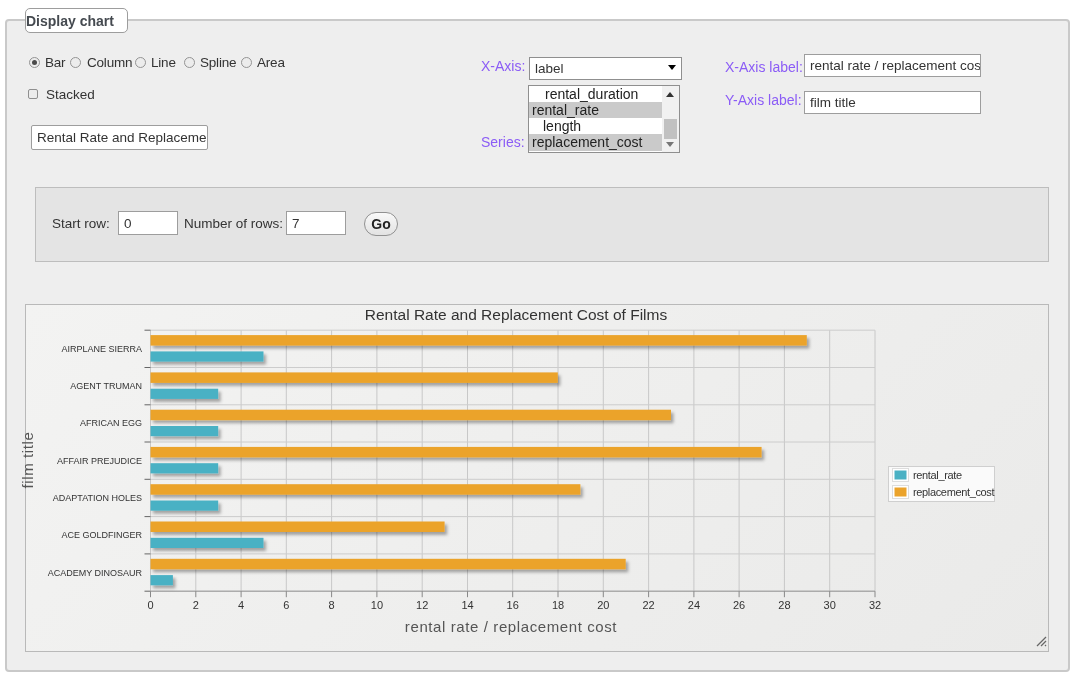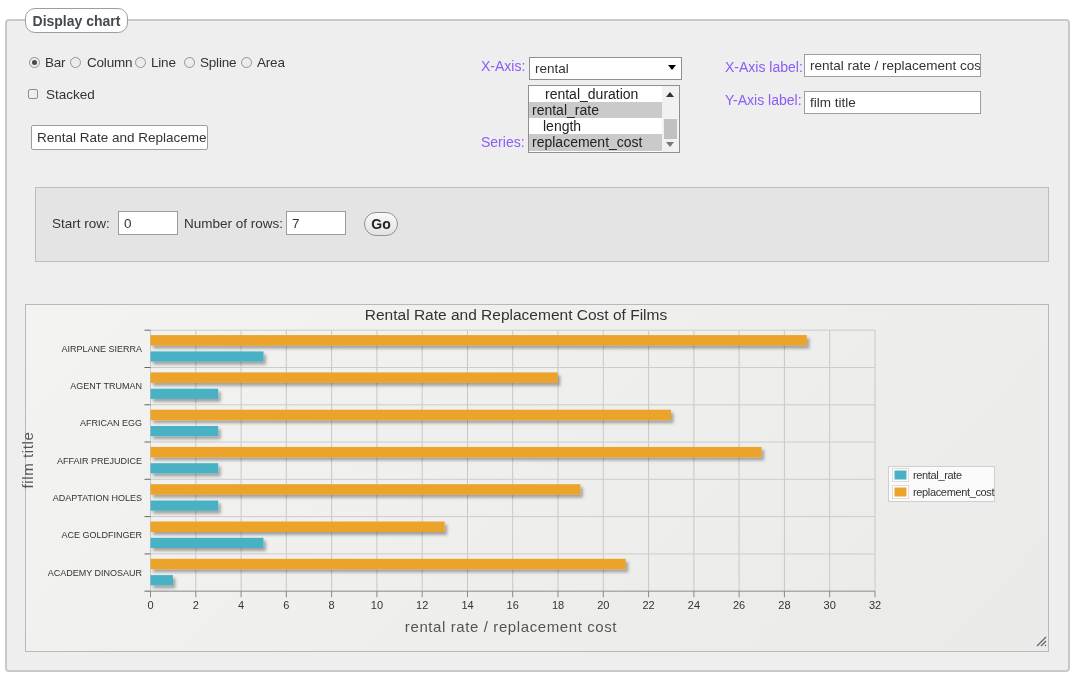--- a/index.html
+++ b/index.html
@@ -12,21 +12,21 @@
   .rlbl { position:absolute; top:-1px; font-size:13.5px; letter-spacing:-0.2px; color:#333; white-space:nowrap; }
   .inp { position:absolute; border:1px solid #9d9d9d; background:#fff; font-family:"Liberation Sans", sans-serif;
          font-size:13.5px; color:#333; padding:0 0 0 5px; white-space:nowrap; overflow:hidden; line-height:23px; }
 </style>
 </head>
 <body>
 <div id="page">
 
   <div class="abs" style="left:5px; top:19px; width:1065px; height:653px; border:2px solid #c9c9c9; border-radius:4px; background:#eeeeee;"></div>
 
-  <div class="abs" style="left:25px; top:8px; width:103px; height:25px; background:#ffffff; border:1px solid #9d9d9d; border-radius:10px; font-size:14px; font-weight:bold; color:#454a50; text-align:center; line-height:24px;">Display chart</div>
+  <div class="abs" style="left:25px; top:8px; width:103px; height:25px; background:#ffffff; border:1px solid #9d9d9d; border-radius:5px; font-size:14px; font-weight:bold; color:#454a50; line-height:24px;">Display chart</div>
 
   <div class="abs" style="left:0px; top:56px; height:13px;">
     <span class="abs radio" style="left:29px;"></span>
     <span class="abs" style="left:32px; top:4px; width:5px; height:5px; border-radius:50%; background:#4a4a4a;"></span>
     <span class="rlbl" style="left:45px;">Bar</span>
     <span class="abs radio" style="left:70px;"></span>
     <span class="rlbl" style="left:87px;">Column</span>
     <span class="abs radio" style="left:135px;"></span>
     <span class="rlbl" style="left:151px;">Line</span>
     <span class="abs radio" style="left:184px;"></span>
@@ -34,21 +34,21 @@
     <span class="abs radio" style="left:241px;"></span>
     <span class="rlbl" style="left:257px;">Area</span>
   </div>
 
   <div class="abs" style="left:28px; top:89px; width:10px; height:10px; border:1px solid #8f8f8f; border-radius:2px; background:#ececec;"></div>
   <div class="lbl2" style="left:46px; top:87px;">Stacked</div>
 
   <div class="inp" style="left:31px; top:125px; width:177px; height:25px; line-height:24px; border-radius:2px;">Rental Rate and Replacement Cost of Films</div>
 
   <div class="lbl" style="left:481px; top:58px;">X-Axis:</div>
-  <div class="inp" style="left:529px; top:57px; width:153px; height:23px; line-height:22px; border-color:#8f8f8f;">rental</div>
+  <div class="inp" style="left:529px; top:57px; width:153px; height:23px; line-height:22px; border-color:#8f8f8f;">label</div>
   <div class="abs" style="left:668px; top:65px; width:0; height:0; border-left:4.5px solid transparent; border-right:4.5px solid transparent; border-top:5.5px solid #000;"></div>
 
   <div class="abs" style="left:528px; top:85px; width:152px; height:68px; border:1px solid #8f8f8f; background:#fff; overflow:hidden;">
     <div style="position:absolute; left:0; top:0; width:134px; font-size:14px; color:#222;">
       <div style="height:16px; line-height:16px; padding-left:16px;">rental_duration</div>
       <div style="height:16px; line-height:16px; padding-left:3px; background:#cacaca;">rental_rate</div>
       <div style="height:16px; line-height:16px; padding-left:14px;">length</div>
       <div style="height:17px; line-height:16px; padding-left:3px; background:#cacaca;">replacement_cost</div>
     </div>
     <div style="position:absolute; right:0; top:0; width:17px; height:66px; background:#f1f1f1;">

